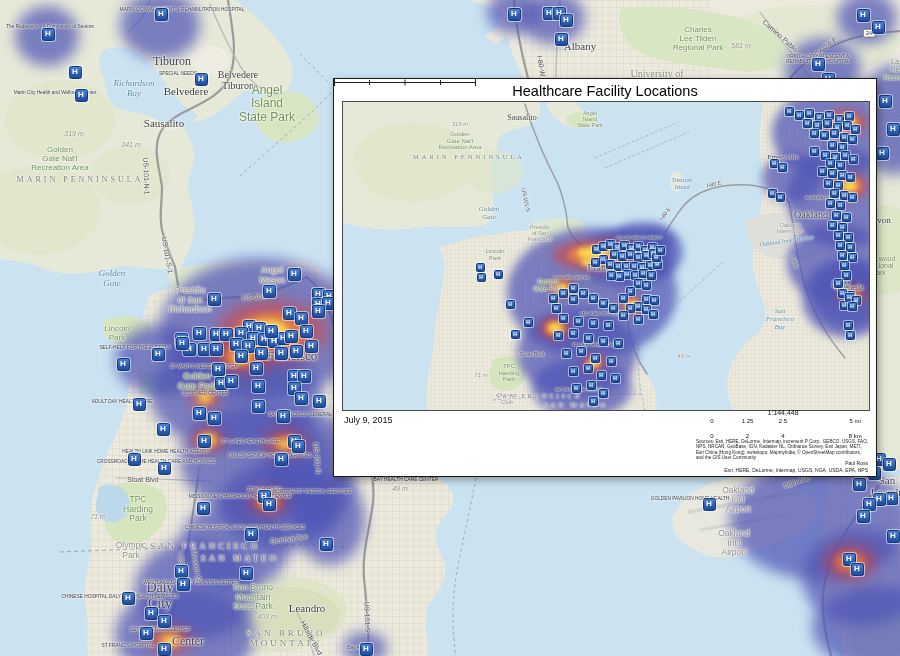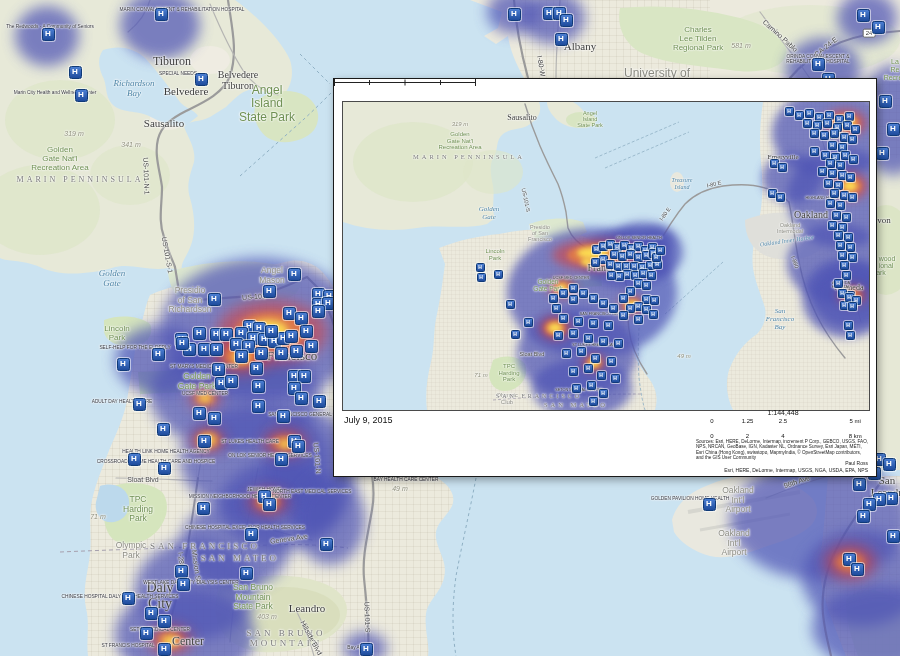--- a/index.html
+++ b/index.html
@@ -217,21 +217,21 @@
 Regional Park</div>
       <div class="lb elev" style="left: 741px; top: 46px; transform: translate(-50%, -50%);">581 m</div>
       <div class="lb road" style="left: 541px; top: 66px; transform: translate(-50%, -50%) rotate(80deg);">I-80-W</div>
       <div class="lb road" style="left: 780px; top: 36px; transform: translate(-50%, -50%) rotate(42deg);">Camino Pablo</div>
       <div class="lb road" style="left: 826px; top: 47px; transform: translate(-50%, -50%) rotate(-38deg);">CA-24-E</div>
       <div class="lb shield" style="left: 869px; top: 33px; transform: translate(-50%, -50%);">24</div>
       <div class="lb park" style="left: 895px; top: 62px; font-size: 7px; transform: translate(-50%, -50%);">La</div>
       <div class="lb park" style="left: 895px; top: 70px; font-size: 7px; transform: translate(-50%, -50%);">Re</div>
       <div class="lb park" style="left: 893px; top: 78px; font-size: 7px; transform: translate(-50%, -50%);">Recre</div>
       <div class="lb tiny" style="left: 818px; top: 59px; transform: translate(-50%, -50%);">ORINDA CONVALESCENT &amp; REHABILITATION HOSPITAL</div>
-      <div class="lb poi" style="left: 657px; top: 74px; font-size: 12px; transform: translate(-50%, -50%);">University of</div>
+      <div class="lb poi" style="left: 657px; top: 74px; font-size: 10px; transform: translate(-50%, -50%); font-family: Liberation Serif, serif;">University of</div>
       <div class="lb park" style="left: 117px; top: 334px; font-size: 8px; transform: translate(-50%, -50%);">Lincoln
 Park</div>
       <div class="lb tiny" style="left: 135px; top: 348px; transform: translate(-50%, -50%);">SELF-HELP FOR THE ELDERLY</div>
       <div class="lb poi" style="left: 190px; top: 300px; transform: translate(-50%, -50%);">Presidio
 of San
 Richardson</div>
       <div class="lb poi" style="left: 272px; top: 276px; transform: translate(-50%, -50%);">Angel
 Mason</div>
       <div class="lb road" style="left: 254px; top: 297px; transform: translate(-50%, -50%) rotate(-5deg);">US-101</div>
       <div class="lb city" style="left: 292px; top: 356px; font-size: 13px; transform: translate(-50%, -50%);">Francisco</div>
@@ -395,20 +395,21 @@
       <div class="h" style="left: 862px; top: 515px;">H</div>
       <div class="h" style="left: 892px; top: 535px;">H</div>
       <div class="h" style="left: 848px; top: 558px;">H</div>
       <div class="h" style="left: 856px; top: 568px;">H</div>
       <div class="h" style="left: 884px; top: 100px;">H</div>
       <div class="h" style="left: 892px; top: 128px;">H</div>
       <div class="h" style="left: 881px; top: 152px;">H</div>
     </div>
 
   <div id="panel">
+    <div id="panel-title">Healthcare Facility Locations</div>
 
     <div id="pmap">
       <svg width="526" height="308">
         <rect width="526" height="308" fill="#cbe3f1"></rect>
 
         <path d="M0,0 L196,0 C200,10 194,18 184,24 C176,28 168,26 160,32 C152,38 156,48 150,56 C146,64 148,74 150,84 C152,96 148,106 152,116 L144,122 C122,128 98,122 74,126 C50,130 22,128 0,120 Z" fill="#e7e9d8"></path>
         <ellipse cx="70" cy="60" rx="60" ry="40" fill="#dde6c8" opacity="0.7"></ellipse>
         <ellipse cx="150" cy="70" rx="30" ry="22" fill="#dde6c8" opacity="0.6"></ellipse>
         <path d="M204,0 L230,0 C240,6 246,14 242,22 C236,28 224,26 214,18 C208,12 204,6 204,0 Z" fill="#e7e9d8"></path>
         <ellipse cx="238" cy="18" rx="15" ry="8" fill="#d8e5c2"></ellipse>

